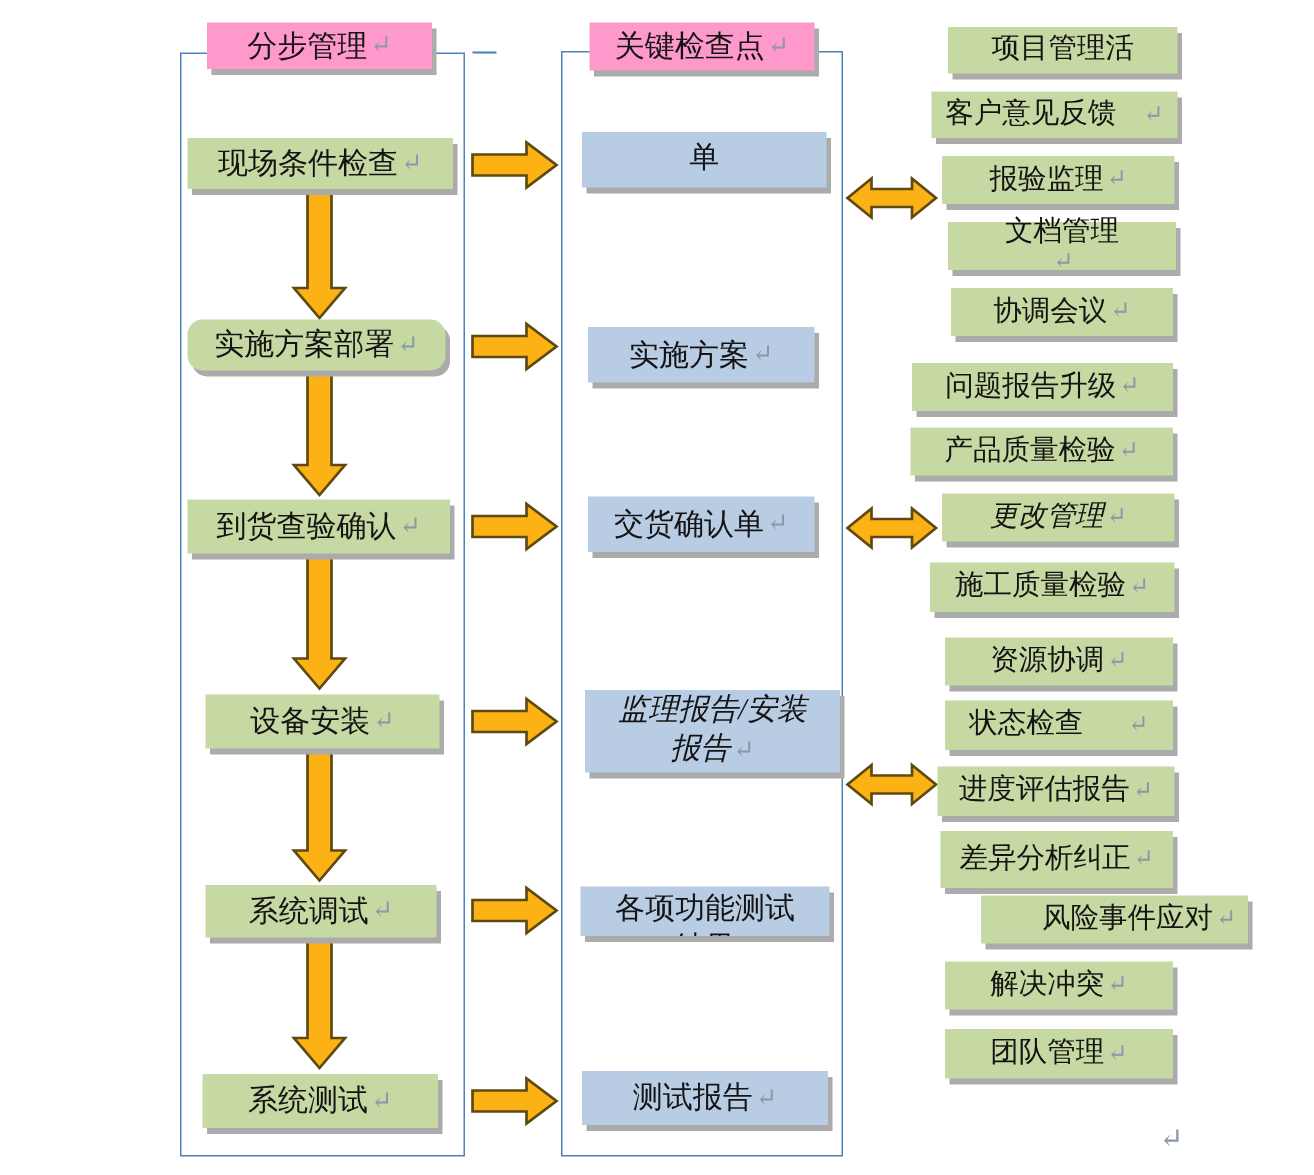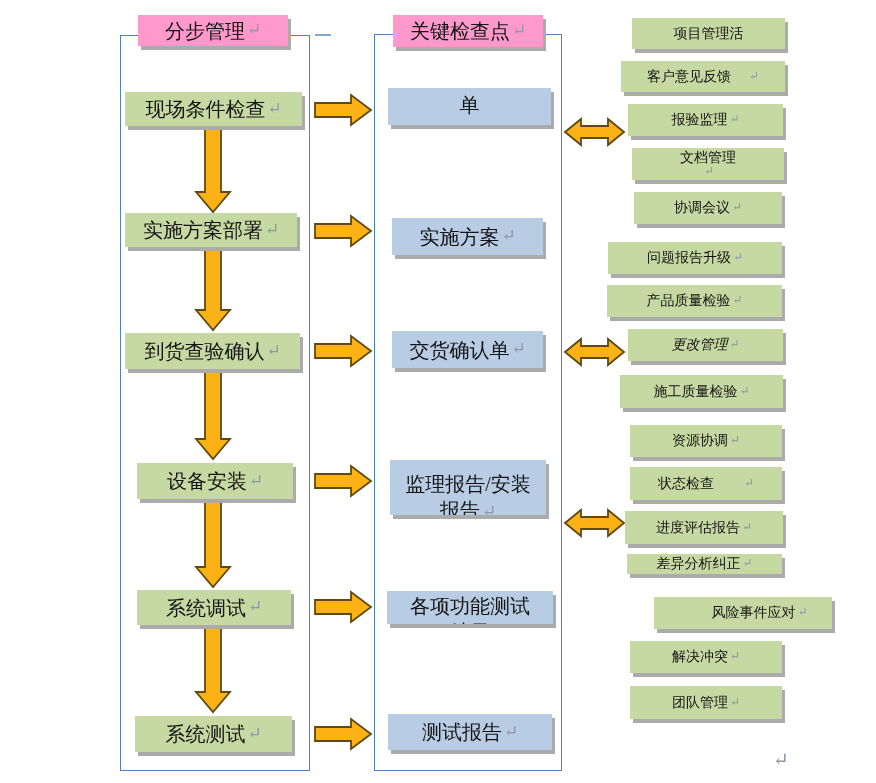--- a/index.html
+++ b/index.html
@@ -18,21 +18,21 @@
   .gline{stroke:var(--border);stroke-width:1.4;}
   .box{
     position:absolute;box-sizing:border-box;
     display:flex;align-items:center;justify-content:center;
     box-shadow:3px 4px 0 0 var(--shadow);
     font-size:20px;line-height:1.1;white-space:nowrap;
   }
   .green{background:var(--green);}
   .bluebx{background:var(--blue);}
   .pinkbx{background:var(--pink);font-size:20px;}
-  .rightbx{font-size:14px;}
+  .rightbx{font-size:19px;}
   .multi{display:block;text-align:center;overflow:hidden;white-space:normal;}
   .multi .ln{line-height:26px;}
   .multi.tall1 .ln{line-height:27px;}
   .ret{color:var(--ret);font-size:0.85em;margin-left:2px;}
   .floatret{position:absolute;color:var(--ret);font-size:19px;}
 </style>
 </head>
 <body>
 
 <div class="stage">
@@ -67,21 +67,21 @@
   </div>
   <div class="box pinkbx" style="left:393px;top:15px;width:150px;height:32px;">
     <span>关键检查点</span>
       <span class="ret">↵</span>
   </div>
 
   <div class="box green" style="left:125px;top:92px;width:177px;height:34px;">
     <span>现场条件检查</span>
       <span class="ret">↵</span>
   </div>
-  <div class="box green" style="left:125px;top:213px;width:172px;height:34px;">
+  <div class="box green" style="left:125px;top:213px;width:172px;height:34px;border-radius:10px;">
     <span>实施方案部署</span>
       <span class="ret">↵</span>
   </div>
   <div class="box green" style="left:125px;top:333px;width:175px;height:36px;">
     <span>到货查验确认</span>
       <span class="ret">↵</span>
   </div>
   <div class="box green" style="left:137px;top:463px;width:156px;height:36px;">
     <span>设备安装</span>
       <span class="ret">↵</span>
@@ -99,21 +99,21 @@
     <div class="ln">单</div>
   </div>
   <div class="box bluebx" style="left:392px;top:218px;width:151px;height:37px;">
     <span>实施方案</span>
       <span class="ret">↵</span>
   </div>
   <div class="box bluebx" style="left:392px;top:331px;width:151px;height:37px;">
     <span>交货确认单</span>
       <span class="ret">↵</span>
   </div>
-  <div class="box bluebx multi" style="left:390px;top:460px;width:156px;height:55px;padding-top:11px;">
+  <div class="box bluebx multi" style="left:390px;top:460px;width:170px;height:55px;padding-top:0;font-style:italic;">
     <div class="ln">监理报告/安装</div>
     <div class="ln"><span>报告</span><span class="ret">↵</span></div>
   </div>
   <div class="box bluebx multi" style="left:387px;top:591px;width:166px;height:33px;padding-top:2px;">
     <div class="ln">各项功能测试</div>
     <div class="ln">结果</div>
   </div>
   <div class="box bluebx" style="left:388px;top:714px;width:164px;height:36px;">
     <span>测试报告</span>
       <span class="ret">↵</span>
@@ -159,21 +159,21 @@
       <span class="ret">↵</span>
   </div>
   <div class="box green rightbx" style="left:630px;top:467px;width:152px;height:33px;gap:28px;">
     <span>状态检查</span>
       <span class="ret">↵</span>
   </div>
   <div class="box green rightbx" style="left:625px;top:511px;width:158px;height:33px;">
     <span>进度评估报告</span>
       <span class="ret">↵</span>
   </div>
-  <div class="box green rightbx" style="left:627px;top:554px;width:155px;height:20px;">
+  <div class="box green rightbx" style="left:627px;top:554px;width:155px;height:38px;">
     <span>差异分析纠正</span>
       <span class="ret">↵</span>
   </div>
   <div class="box green rightbx" style="left:654px;top:597px;width:178px;height:32px;padding-left:33px;">
     <span>风险事件应对</span>
       <span class="ret">↵</span>
   </div>
   <div class="box green rightbx" style="left:630px;top:641px;width:152px;height:32px;">
     <span>解决冲突</span>
       <span class="ret">↵</span>

